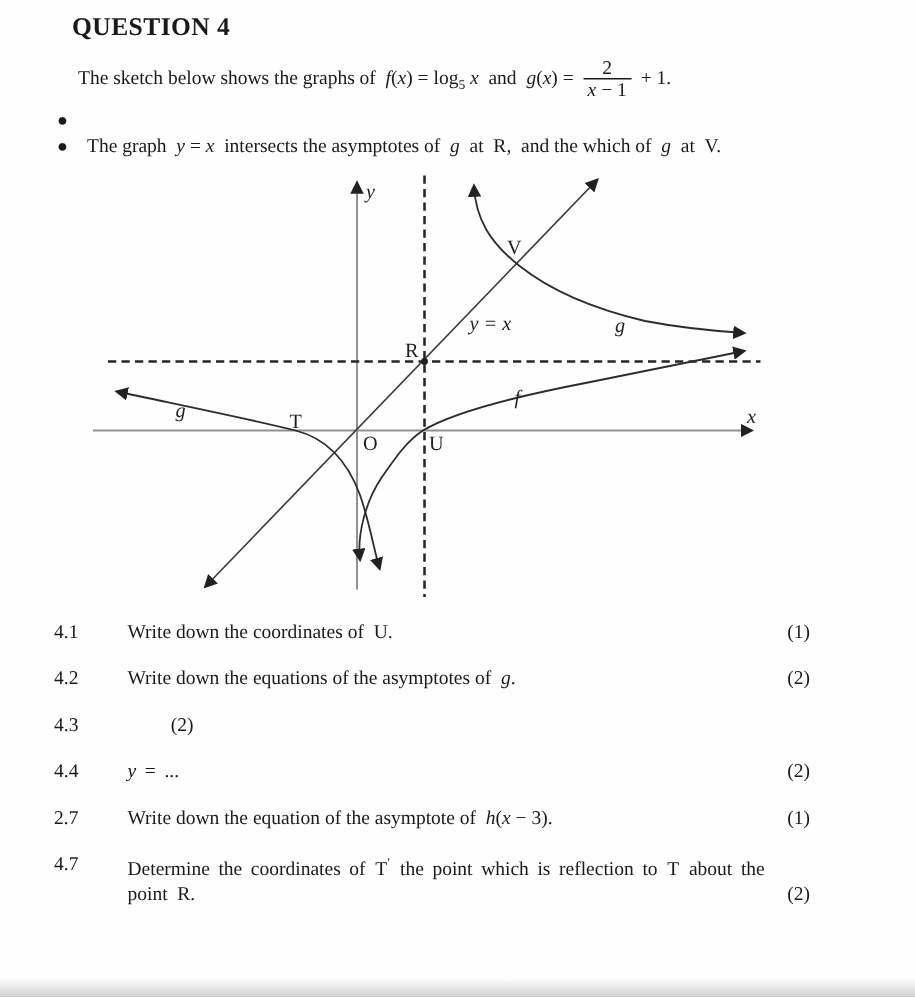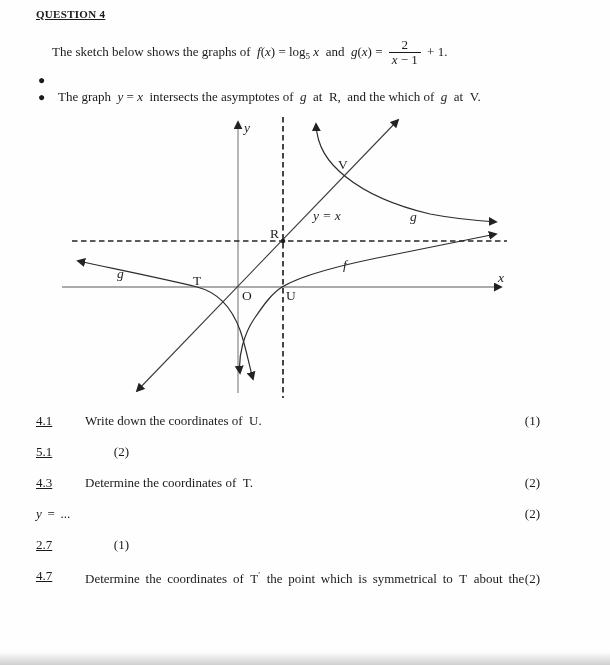--- a/index.html
+++ b/index.html
@@ -3,22 +3,22 @@
 <meta charset="utf-8">
 <style>
   html,body { margin:0; padding:0; background:#ffffff; }
   .page {
     position:relative; width:610px; height:665px;
     background:#fffefe; overflow:hidden;
     font-family:"Liberation Serif","DejaVu Serif",serif;
     color:#1a1a1a; font-size:13px;
   }
   .title {
-    position:absolute; top:8px; left:36px;
-    font-weight:bold; font-size:11px; letter-spacing:0.3px;text-decoration:underline;
+    position:absolute; top:8px; left:48px;
+    font-weight:bold; font-size:17px; letter-spacing:0.3px;
   }
   .intro {
     position:absolute; top:38px; left:52px; right:20px;
     line-height:17px;
   }
   .bullets { position:absolute; top:72px; left:38px; right:20px; }
   .bullet-row { display:flex; line-height:16.5px; }
   .bullet-marker { width:20px; flex:0 0 20px; font-size:12px; }
   .frac {
     display:inline-block; vertical-align:middle; text-align:center;
@@ -30,21 +30,21 @@
   sup { font-size:9px; }
   .graph { position:absolute; top:110px; left:0; width:610px; height:297px; }
   .graph text {
     font-family:"Liberation Serif","DejaVu Serif",serif;
     font-size:13.5px; fill:#1f1f1f;
   }
   .graph text.it { font-style:italic; }
   .questions { position:absolute; top:412px; left:36px; width:504px; }
   .q-row { display:flex; margin-bottom:14px; }
   .q-row:last-child { margin-bottom:4px; }
-  .q-num { flex:0 0 49px; line-height:17px;text-decoration:underline; }
+  .q-num { flex:0 0 49px; line-height:17px; }
   .q-text { flex:1 1 auto; min-width:0; }
   .q-line { white-space:nowrap; line-height:17px; }
   .q-text.two .q-line:first-child { word-spacing:2.5px; }
   .q-marks { flex:0 0 44px; text-align:right; align-self:flex-end; line-height:17px; }
   .scan-shadow {
     position:absolute; left:0; right:0; bottom:0; height:13px;
     background:linear-gradient(to bottom, rgba(120,120,120,0), rgba(120,120,120,0.35));
     pointer-events:none;
   }
 </style>
@@ -105,43 +105,48 @@
 
   <div class="questions">
       <div class="q-row">
         <div class="q-num">4.1</div>
         <div class="q-text">
           <div class="q-line"><span>Write down the coordinates of U.</span></div>
         </div>
         <div class="q-marks">(1)</div>
       </div>
       <div class="q-row">
-        <div class="q-num">5.1</div>
+        <div class="q-num">4.2</div>
+        <div class="q-text">
+          <div class="q-line"><span>Write down the equations of the asymptotes of </span><span style="font-style: italic;">g</span><span>.</span></div>
+        </div>
         <div class="q-marks">(2)</div>
       </div>
       <div class="q-row">
         <div class="q-num">4.3</div>
-        <div class="q-text">
-          <div class="q-line"><span>Determine the coordinates of T.</span></div>
-        </div>
         <div class="q-marks">(2)</div>
       </div>
       <div class="q-row">
+        <div class="q-num">4.4</div>
         <div class="q-text two">
           <div class="q-line"><span style="font-style: italic;">y</span><span> = ...</span></div>
         </div>
         <div class="q-marks">(2)</div>
       </div>
       <div class="q-row">
         <div class="q-num">2.7</div>
+        <div class="q-text">
+          <div class="q-line"><span>Write down the equation of the asymptote of </span><span style="font-style: italic;">h</span><span>(</span><span style="font-style: italic;">x</span><span> − 3).</span></div>
+        </div>
         <div class="q-marks">(1)</div>
       </div>
       <div class="q-row">
         <div class="q-num">4.7</div>
         <div class="q-text two">
-          <div class="q-line"><span>Determine the coordinates of T</span><sup>′</sup><span> the point which is symmetrical to T about the</span></div>
+          <div class="q-line"><span>Determine the coordinates of T</span><sup>′</sup><span> the point which is reflection to T about the</span></div>
+          <div class="q-line"><span>point R.</span></div>
         </div>
         <div class="q-marks">(2)</div>
       </div>
     </div>
 
   <div class="scan-shadow"></div>
 </div>
 
 </body></html>

